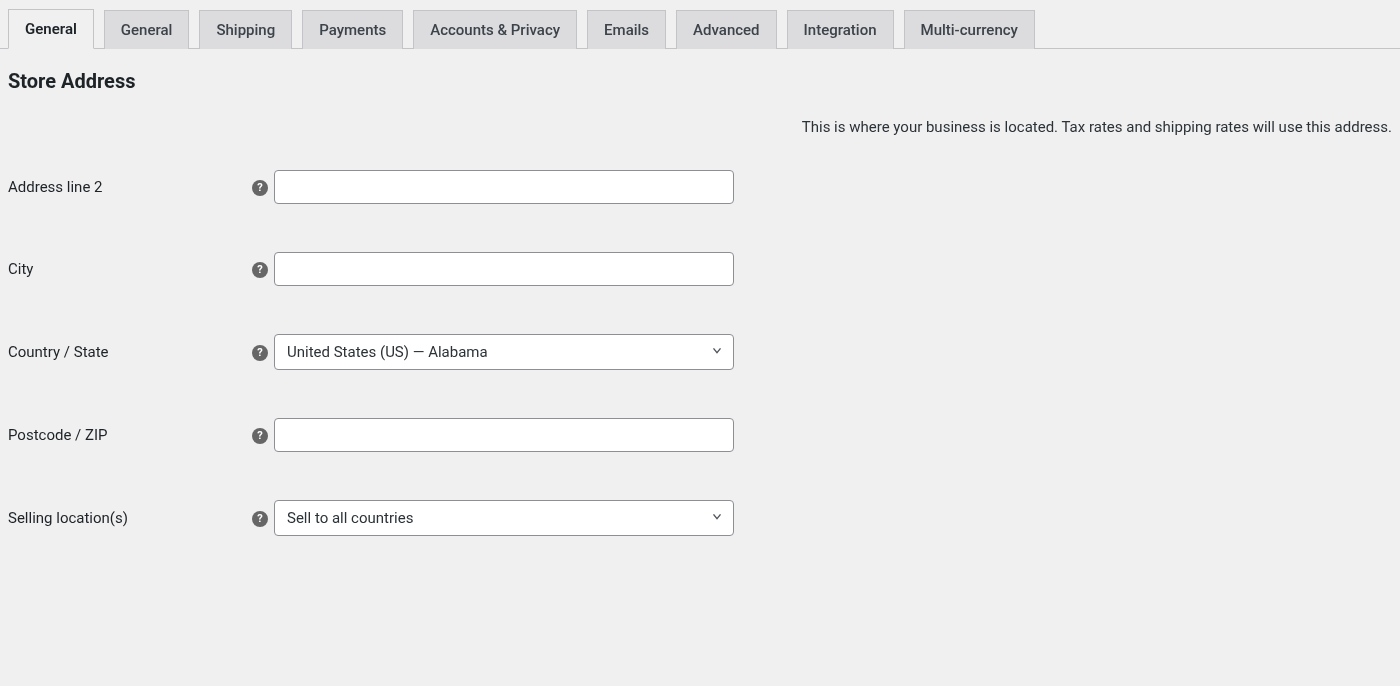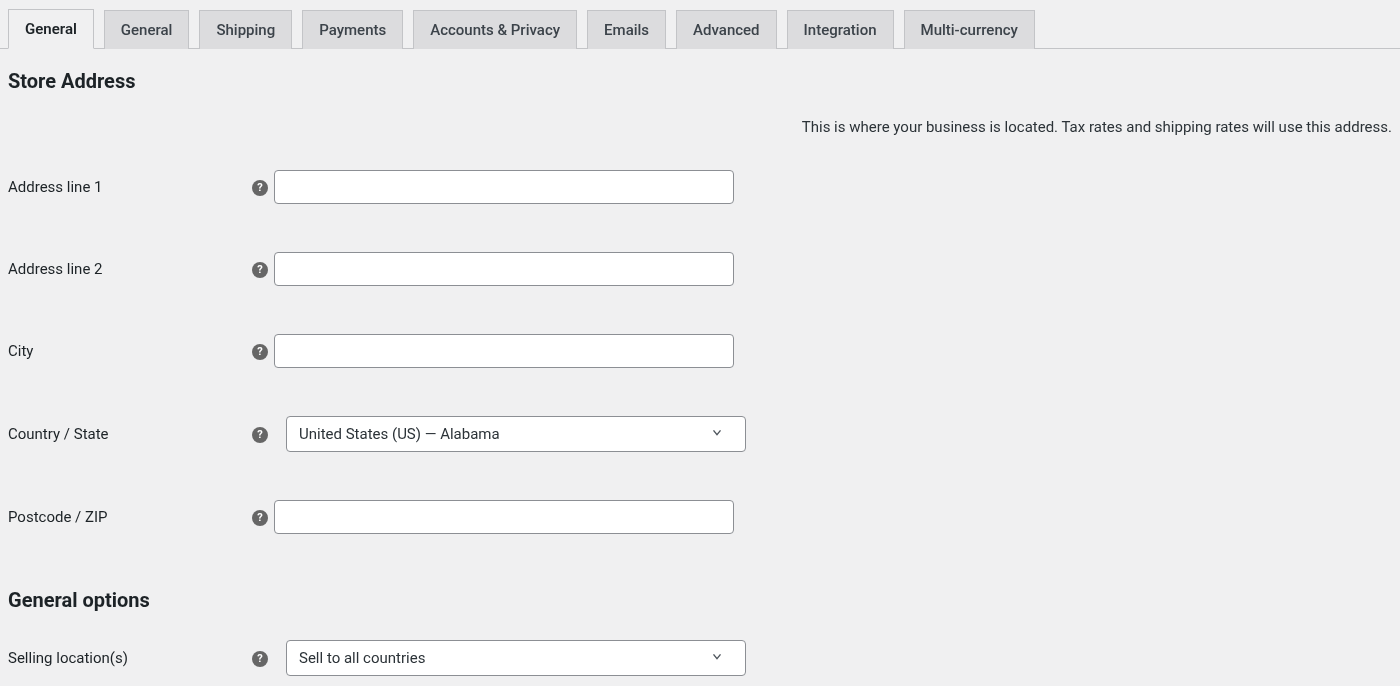--- a/index.html
+++ b/index.html
@@ -114,21 +114,20 @@
       height: 36px;
       padding: 6px 32px 6px 12px;
       font-size: 15px;
       border: 1px solid #8c8f94;
       border-radius: 4px;
       background: #fff;
       color: #2c3338;
       display: flex;
       align-items: center;
       cursor: pointer;
-      margin-left: 12px;
     }
     .select-arrow {
       position: absolute;
       right: 10px;
       top: 50%;
       transform: translateY(-50%);
       pointer-events: none;
       color: #50575e;
     }
     h2.section-title.second {
@@ -152,29 +151,20 @@
 </div>
 
 <div class="content">
 
   <h2 class="section-title">Store Address</h2>
   <p class="section-desc">This is where your business is located. Tax rates and shipping rates will use this address.</p>
 
   <table class="form-table">
     <tbody>
       <tr>
-        <th>Address line 1</th>
-        <td class="help-cell">
-          <span class="help-icon">?</span>
-        </td>
-        <td class="field-cell">
-          <input type="text" class="regular-text" value="" style="">
-        </td>
-      </tr>
-      <tr>
         <th>Address line 2</th>
         <td class="help-cell">
           <span class="help-icon">?</span>
         </td>
         <td class="field-cell">
           <input type="text" class="regular-text" value="" style="">
         </td>
       </tr>
       <tr>
         <th>City</th>
@@ -206,21 +196,20 @@
         <td class="help-cell">
           <span class="help-icon">?</span>
         </td>
         <td class="field-cell">
           <input type="text" class="regular-text" value="" style="">
         </td>
       </tr>
     </tbody>
   </table>
 
-  <h2 class="section-title second">General options</h2>
 
   <table class="form-table">
     <tbody>
       <tr>
         <th>Selling location(s)</th>
         <td class="help-cell">
           <span class="help-icon">?</span>
         </td>
         <td class="field-cell">
           <div class="select-wrap">

